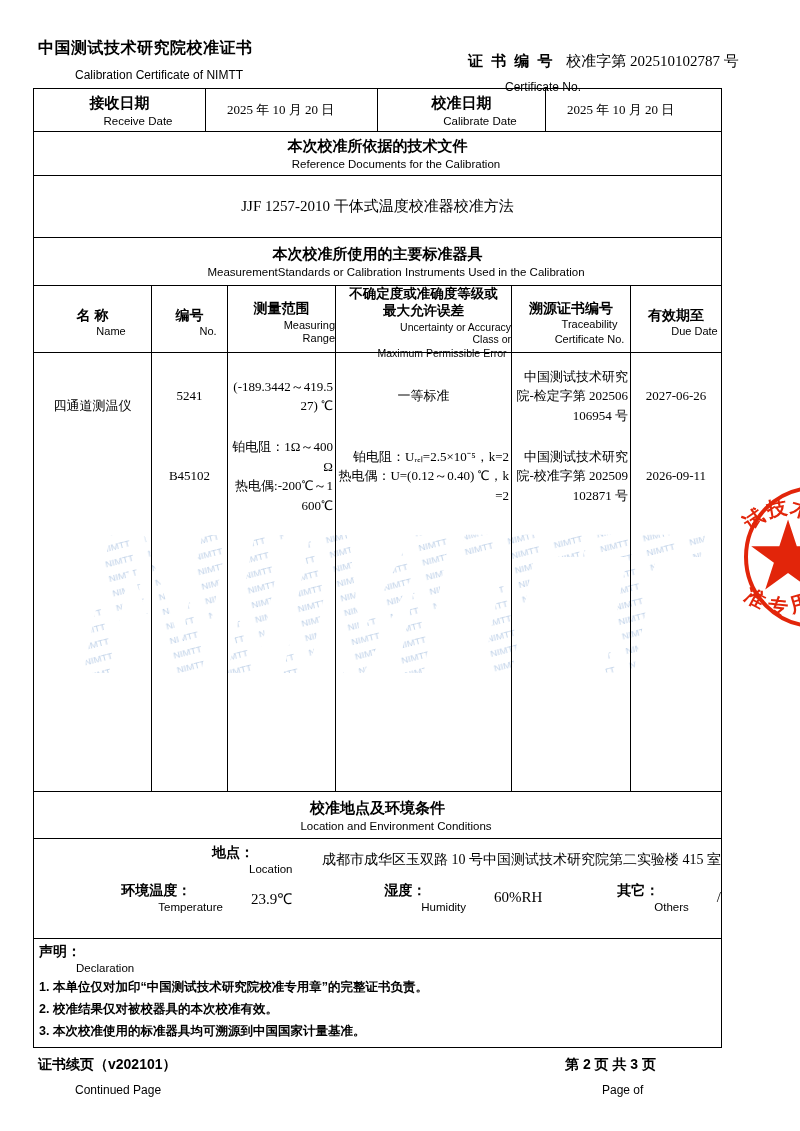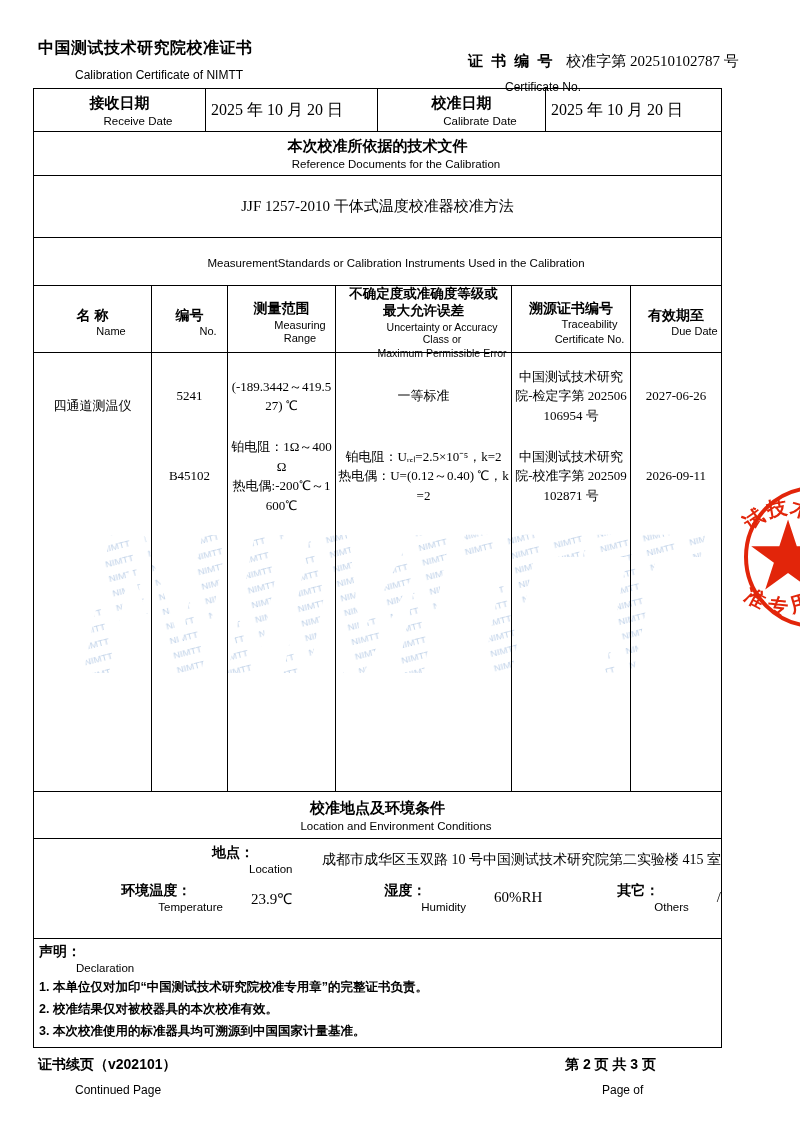--- a/index.html
+++ b/index.html
@@ -25,28 +25,28 @@
   .watermark{position:absolute;left:78px;top:455px;z-index:0;opacity:.9;pointer-events:none;}
 
   
   .doc-table{
     position:absolute;left:33px;top:88px;width:689px;z-index:1;
     border:1px solid #000;box-sizing:border-box;background:transparent;
   }
   .t-row{display:grid;border-bottom:1px solid #000;box-sizing:border-box;}
   .t-row:last-child{border-bottom:none;}
   .cell{border-right:1px solid #000;box-sizing:border-box;display:flex;flex-direction:column;
-        align-items:center;justify-content:center;text-align:center;min-width:0;}
+        align-items:center;justify-content:center;text-align:right;min-width:0;}
   .cell:last-child{border-right:none;}
   .cell .zh{font-size:15px;}
   .cell .en{font-size:11.5px;margin-top:2px;}
 
   .row-dates{grid-template-columns:172px 172px 168px 1fr;height:43px;}
   .row-dates .cell.value{align-items:flex-start;justify-content:center;padding-left:5px;text-align:left;}
-  .row-dates .val{font-size:16px;}
+  .row-dates .val{font-size:13px;margin-left:16px;}
 
   .row-sec{grid-template-columns:1fr;}
   .row-sec.h44{height:44px;}
   .row-sec.h48{height:48px;}
   .row-sec.h47{height:47px;}
   .row-refdoc{grid-template-columns:1fr;height:62px;}
   .row-refdoc .val{font-size:15px;}
 
   .cols6{grid-template-columns:118px 76px 108px 176px 119px 1fr;}
   .row-colhdr{height:67px;}
@@ -147,20 +147,21 @@
   </div>
 
   <div class="t-row row-refdoc">
     <div class="cell">
       <div class="val">JJF 1257-2010  干体式温度校准器校准方法</div>
     </div>
   </div>
 
   <div class="t-row row-sec h48">
     <div class="cell">
+      <div class="zh">本次校准所使用的主要标准器具</div>
       <div class="en">MeasurementStandards or Calibration Instruments Used in the Calibration</div>
     </div>
   </div>
 
   <div class="t-row cols6 row-colhdr">
     <div class="cell">
       <div class="zh">名    称</div>
       <div class="en">Name</div>
     </div>
     <div class="cell">

